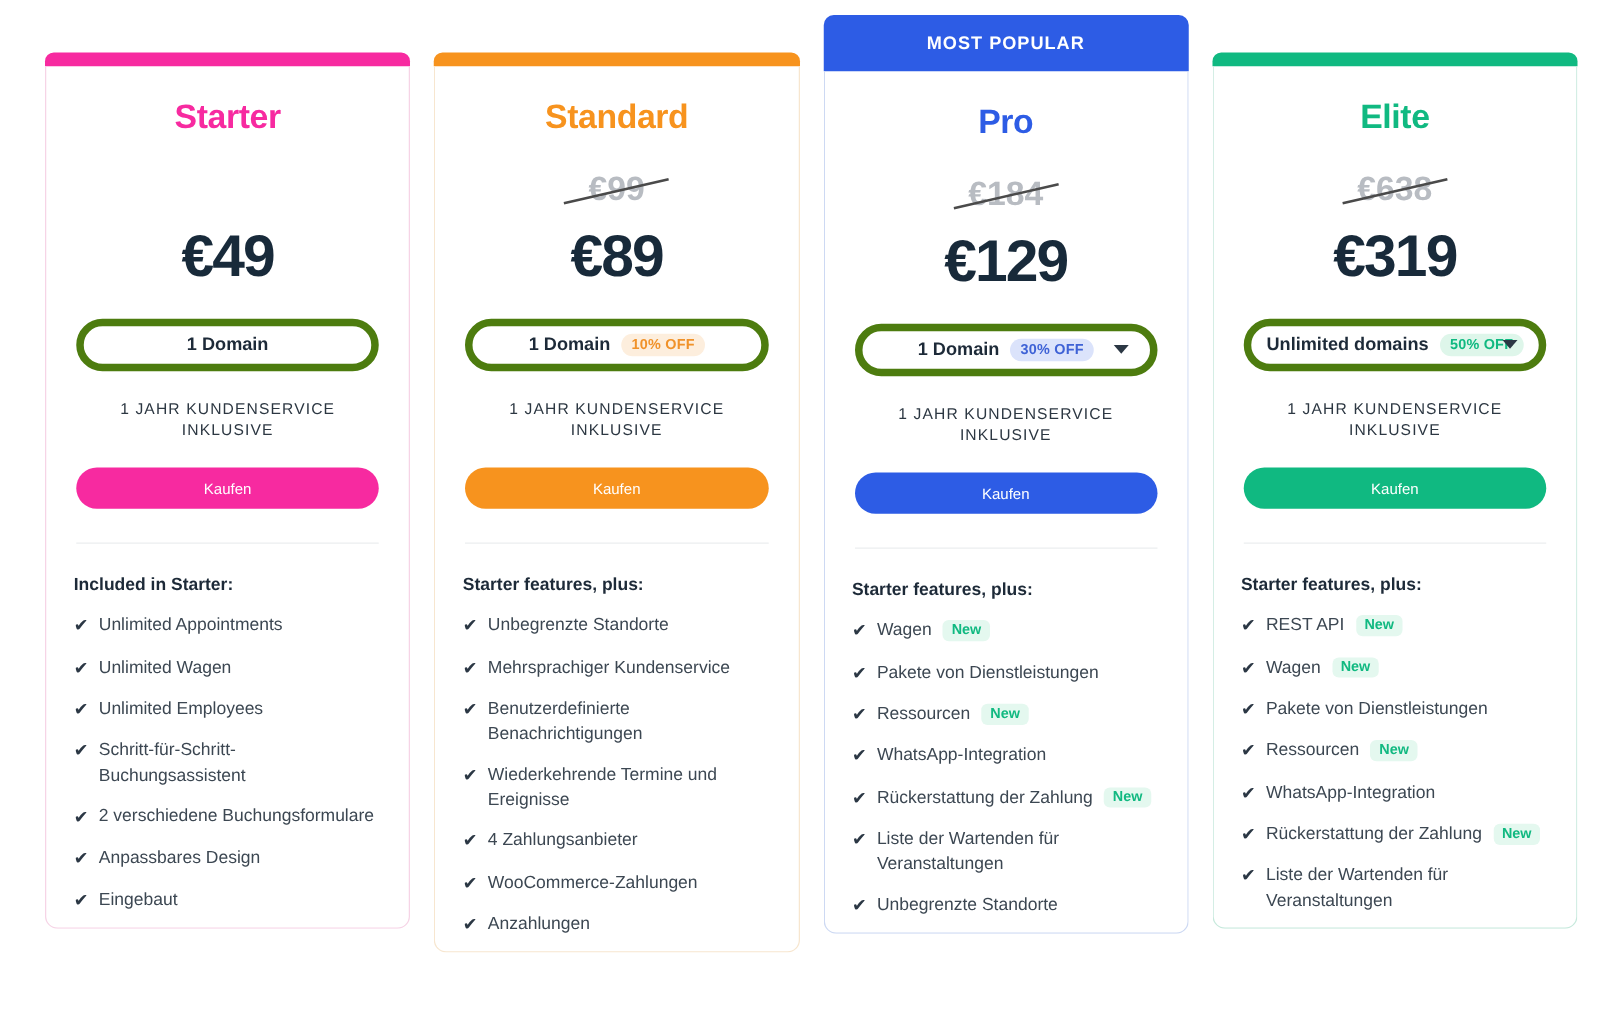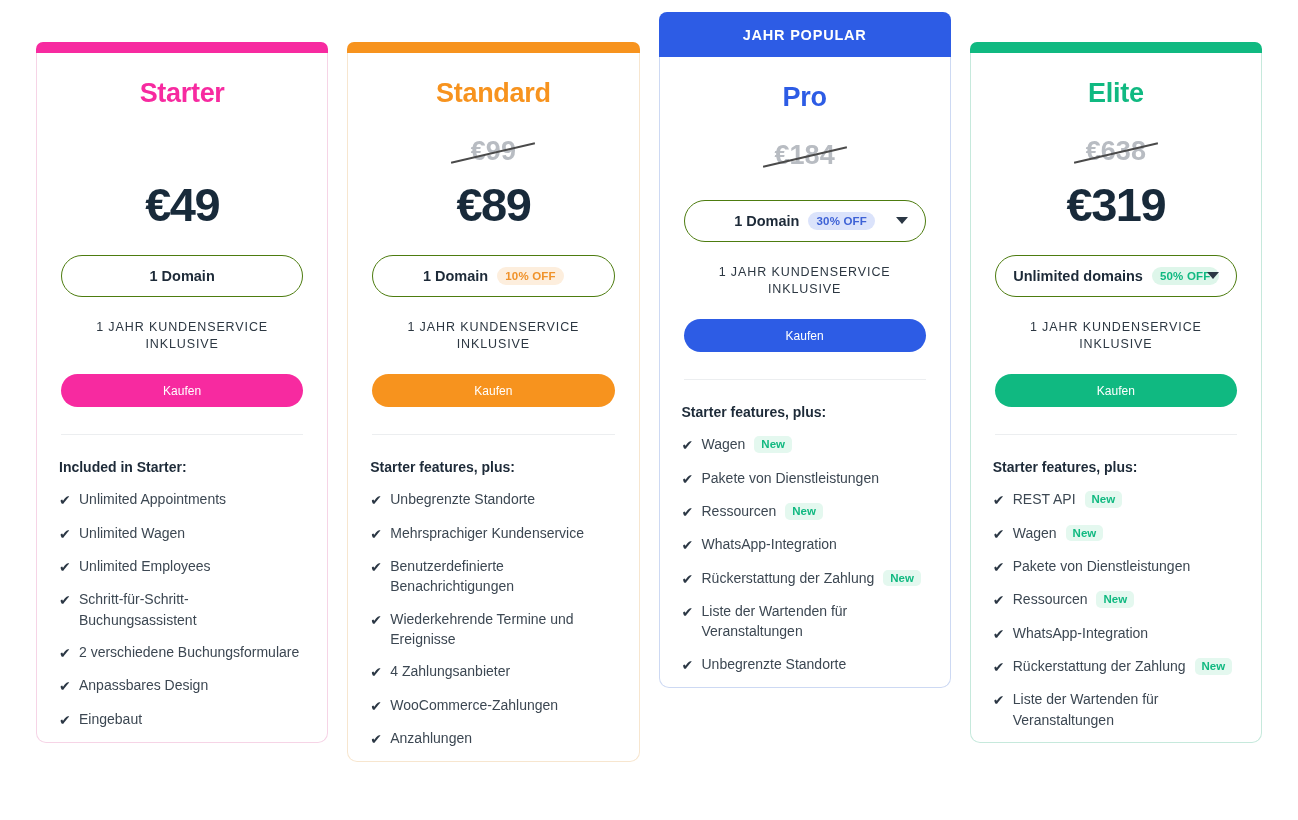--- a/index.html
+++ b/index.html
@@ -96,21 +96,21 @@
     color: #182a3a;
     letter-spacing: -1.5px;
     line-height: 1;
     margin-top: 12px;
   }
   
   .domain-select {
     margin-top: 27px;
     width: 100%;
     height: 42px;
-    border: 1px solid #4d7c0f;
+    border: 6px solid #4d7c0f;
     border-radius: 21px;
     display: flex;
     align-items: center;
     justify-content: center;
     position: relative;
     gap: 9px;
     background: #fff;
   }
   .domain-label {
     font-size: 14.5px;
@@ -299,28 +299,29 @@
               <span class="feature-text"><span>WooCommerce-Zahlungen</span></span>
             </div>
             <div class="feature">
               <span class="check">✔</span>
               <span class="feature-text"><span>Anzahlungen</span></span>
             </div>
           </div>
         </div>
       </div>
       <div class="card" style="margin-top: 12px;">
-        <div class="banner" style="background: rgb(45, 92, 229);">JAHR POPULAR</div>
+        <div class="banner" style="background: rgb(45, 92, 229);">MOST POPULAR</div>
         <div class="card-body" style="border-color: rgb(205, 217, 243);">
           <div class="head-section">
             <div class="plan-name" style="color: rgb(45, 92, 229);">Pro</div>
             <div class="old-price">
               <span>€184</span>
               <span class="slash"></span>
             </div>
+            <div class="price">€129</div>
             <div class="domain-select">
               <span class="domain-label">1 Domain</span>
               <span class="off-badge" style="background: rgb(219, 227, 251); color: rgb(62, 98, 214);">30% OFF</span>
               <span class="caret"></span>
             </div>
             <div class="service-note">1 JAHR KUNDENSERVICE INKLUSIVE</div>
             <button class="buy-btn" style="background: rgb(45, 92, 229);">Kaufen</button>
             <div class="divider"></div>
           </div>
           <div class="features">

